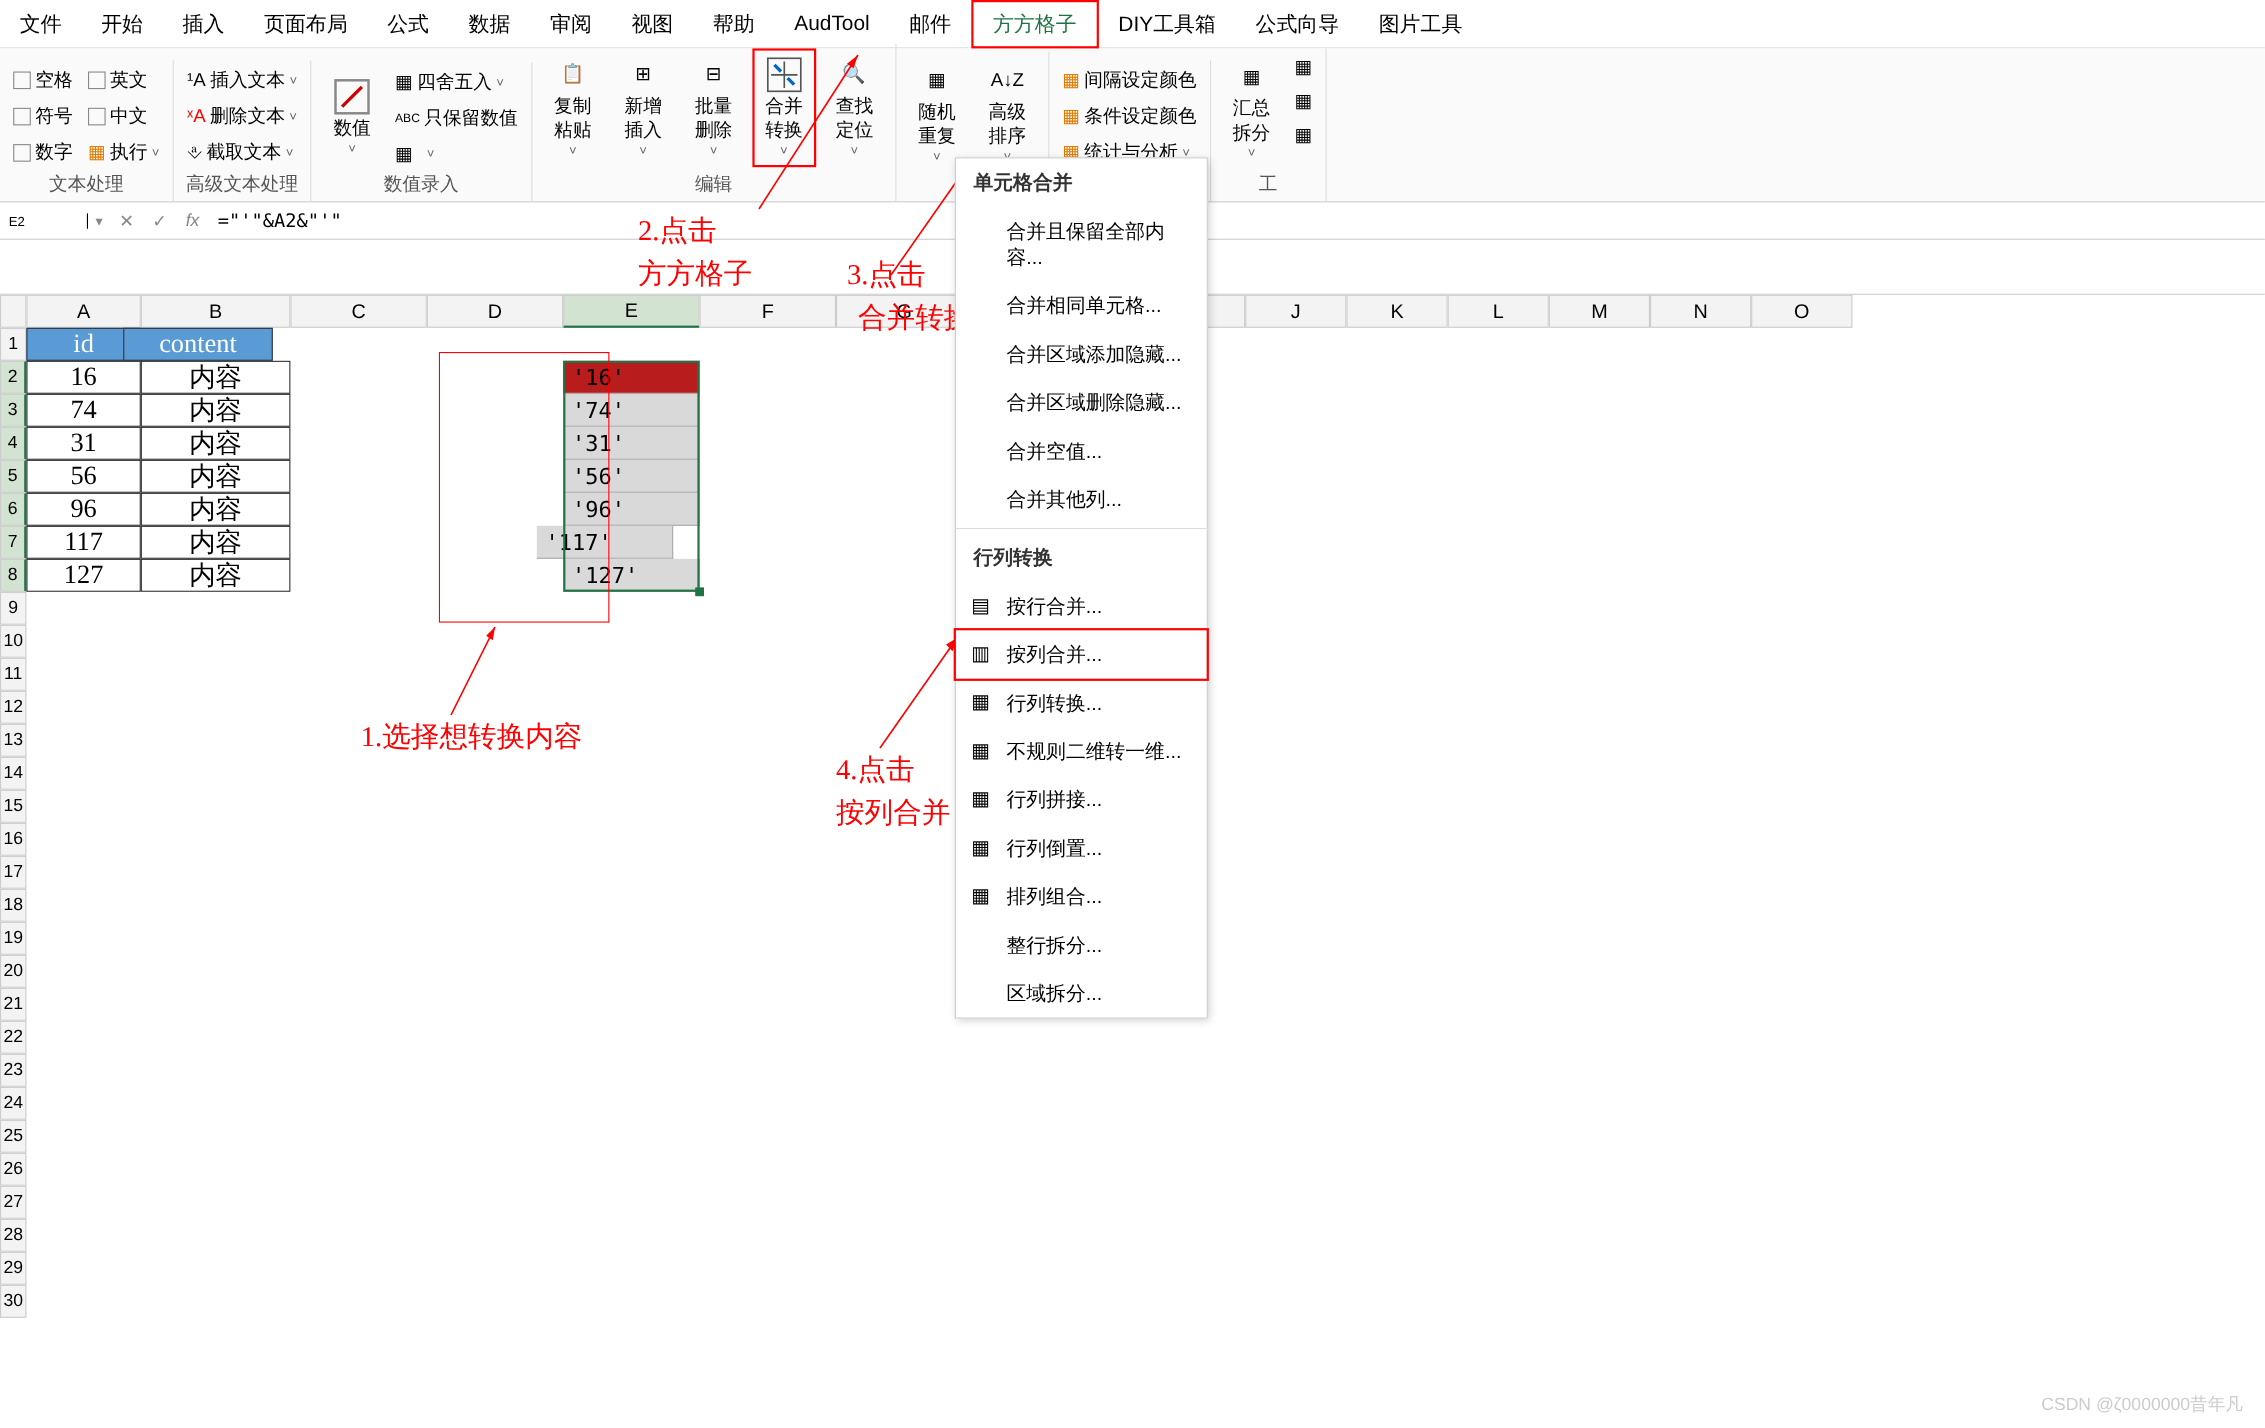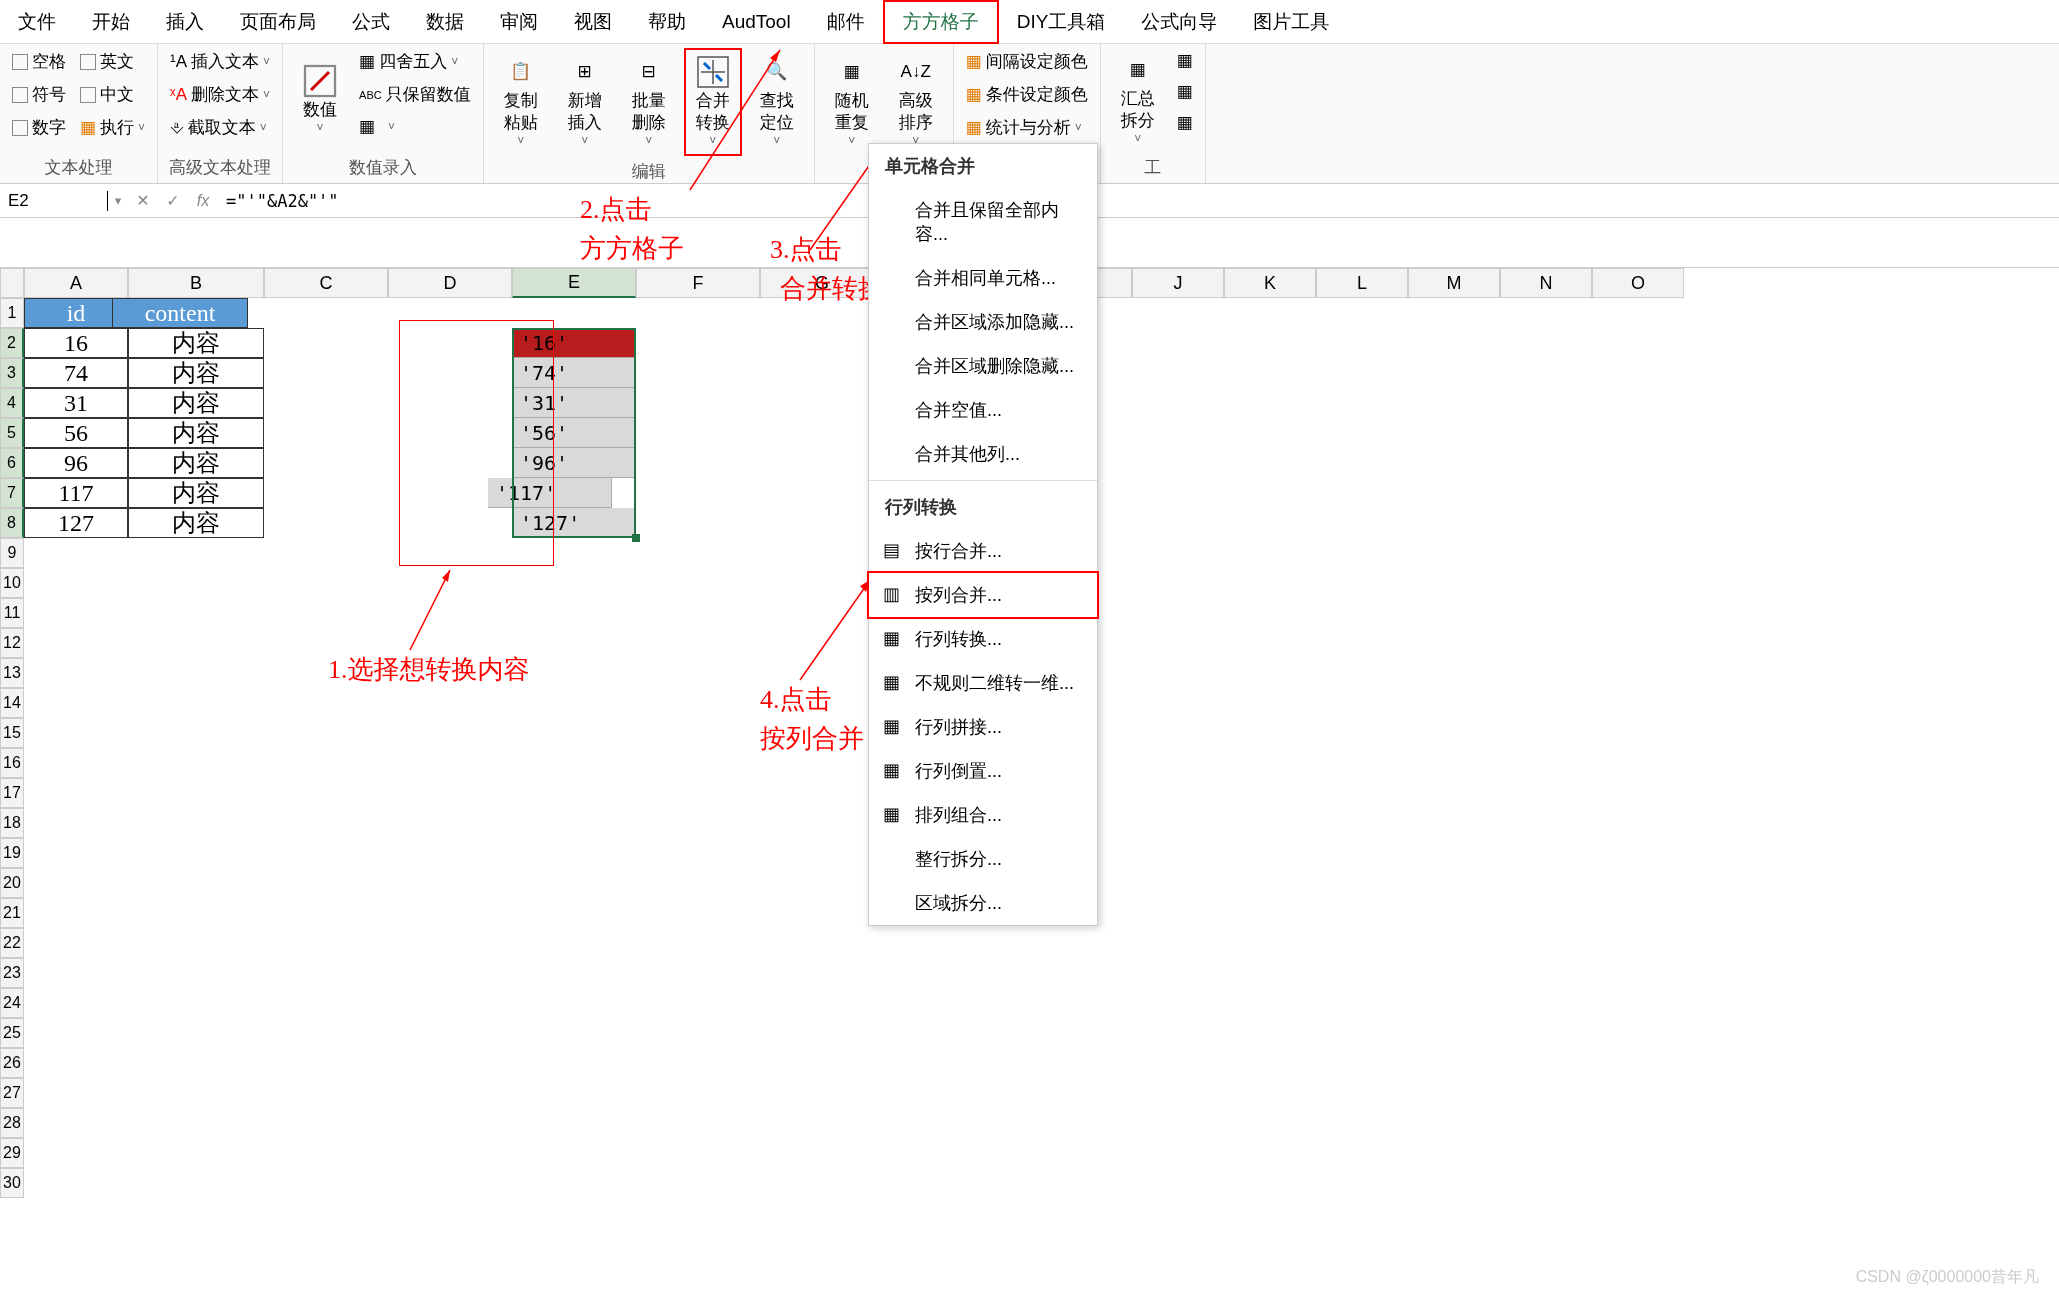--- a/index.html
+++ b/index.html
@@ -5,35 +5,35 @@
   * { box-sizing: border-box; margin: 0; padding: 0; }
   body { font-family: "Microsoft YaHei", Arial, sans-serif; font-size: 13px; background: #fff; overflow: hidden; width: 2059px; height: 1298px; position: relative; }
   
   
   .menu-bar { display: flex; height: 44px; align-items: center; border-bottom: 1px solid #ddd; }
   .menu-item { padding: 0 18px; height: 44px; display: flex; align-items: center; font-size: 19px; cursor: pointer; }
   .menu-item.active { border-bottom: 4px solid #217346; color: #217346; font-weight: 500; }
   .menu-item.highlight { border: 2px solid red; }
   
   
-  .ribbon { display: flex; height: 140px; border-bottom: 1px solid #ccc; background: #fafafa; }
+  .ribbon { display: flex; height: 140px; border-bottom: 1px solid #ccc; background: #fafafa; align-items: flex-end; }
   .ribbon-group { border-right: 1px solid #ddd; padding: 4px 8px 0 8px; display: flex; flex-direction: column; }
   .ribbon-group-body { flex: 1; display: flex; gap: 6px; }
   .ribbon-group-label { text-align: center; font-size: 17px; color: #555; padding: 4px 0; }
   .ribbon-col { display: flex; flex-direction: column; gap: 6px; }
   .ribbon-btn { display: flex; align-items: center; gap: 4px; font-size: 17px; padding: 2px 4px; cursor: pointer; white-space: nowrap; }
   .ribbon-big-btn { display: flex; flex-direction: column; align-items: center; justify-content: center; width: 58px; font-size: 17px; padding: 4px; cursor: pointer; text-align: center; line-height: 1.3; }
   .ribbon-big-btn .icon { width: 36px; height: 36px; display: flex; align-items: center; justify-content: center; }
   .checkbox { width: 16px; height: 16px; border: 1px solid #888; display: inline-block; }
   .dropdown-arrow::after { content: " ˅"; font-size: 12px; color: #666; }
   .ribbon-big-btn.highlight-red { border: 2px solid red; }
   
   
   .formula-bar { display: flex; height: 34px; align-items: center; border-bottom: 1px solid #ccc; }
-  .name-box { width: 108px; border-right: 1px solid #000000; padding: 0 8px; font-size: 17px; display: flex; align-items: center; }
+  .name-box { width: 80px; border-right: 1px solid #000000; padding: 0 8px; font-size: 12px; display: flex; align-items: center; }
   .fb-btn { width: 30px; text-align: center; color: #888; font-size: 16px; }
   .formula-input { flex: 1; padding: 0 8px; font-size: 17px; font-family: Consolas, monospace; }
   
   
   .grid-container { position: relative; }
   .col-headers { display: flex; height: 30px; }
   .row-header-spacer { width: 24px; border: 1px solid #ccc; background: #f3f3f3; }
   .col-header { border: 1px solid #ccc; background: #f3f3f3; text-align: center; font-size: 18px; display: flex; align-items: center; justify-content: center; }
   .col-header.selected { background: #d2e3d2; border-bottom: 2px solid #217346; }
   .grid-body { display: flex; }

